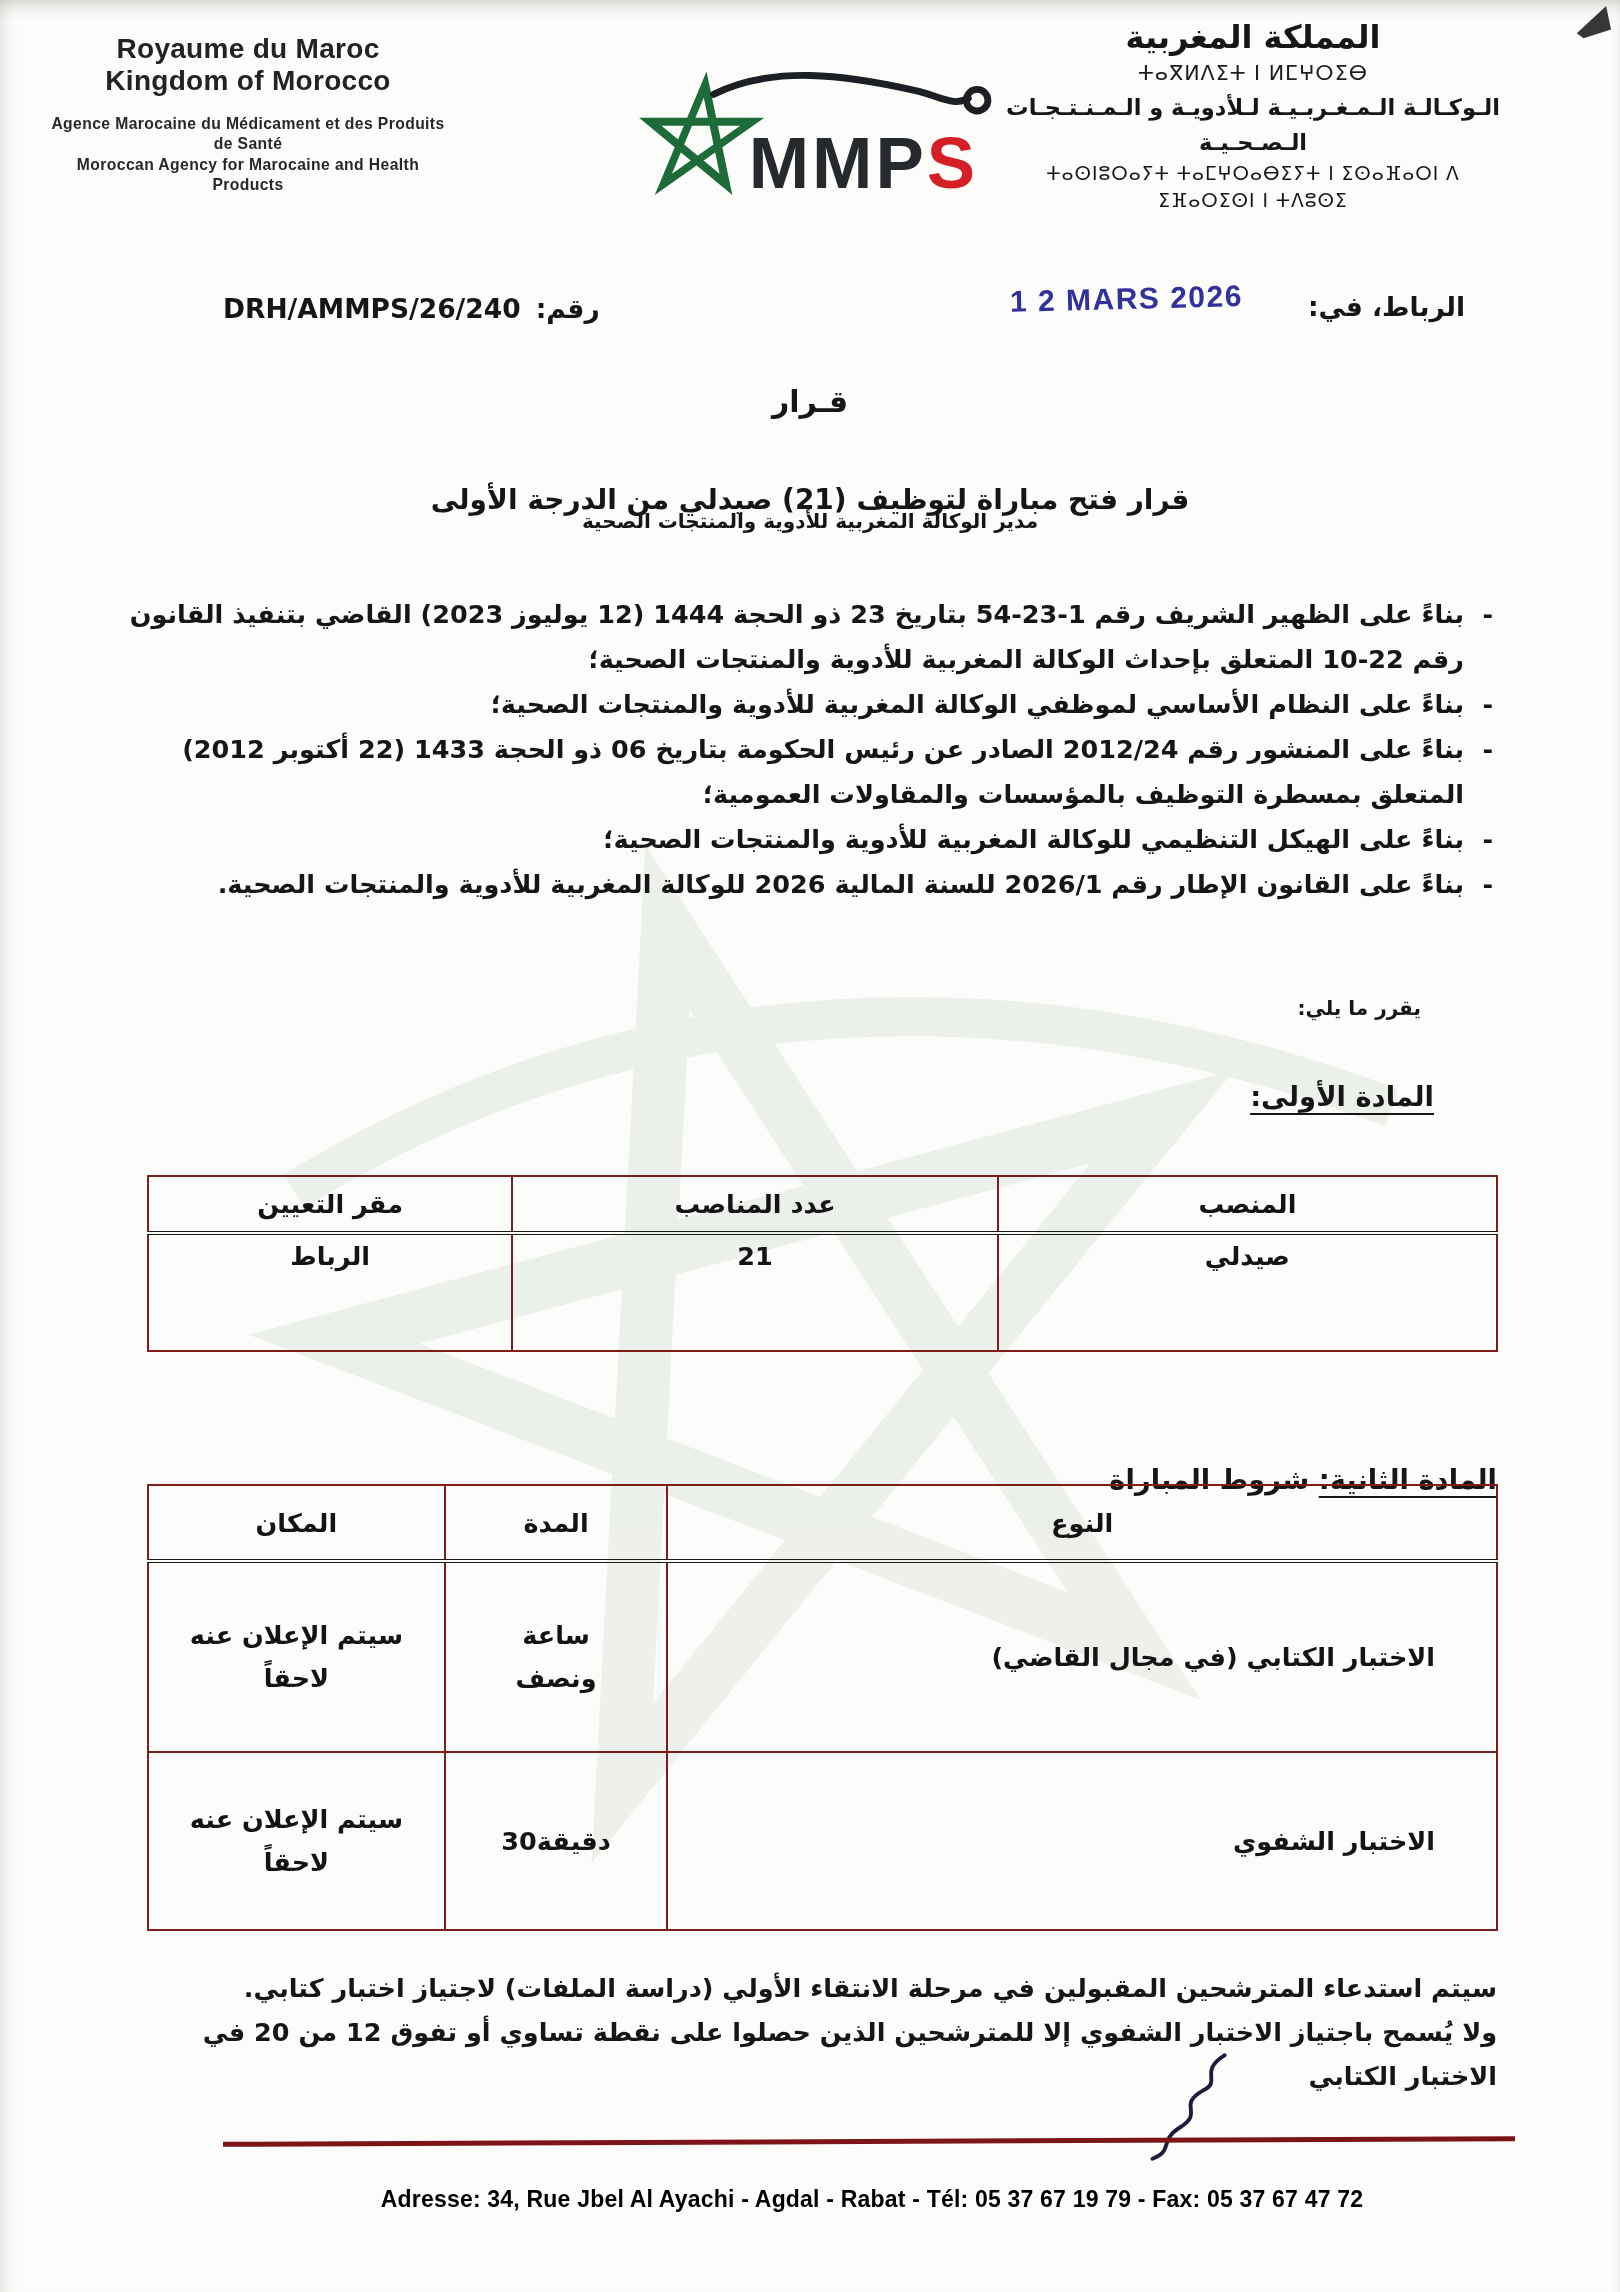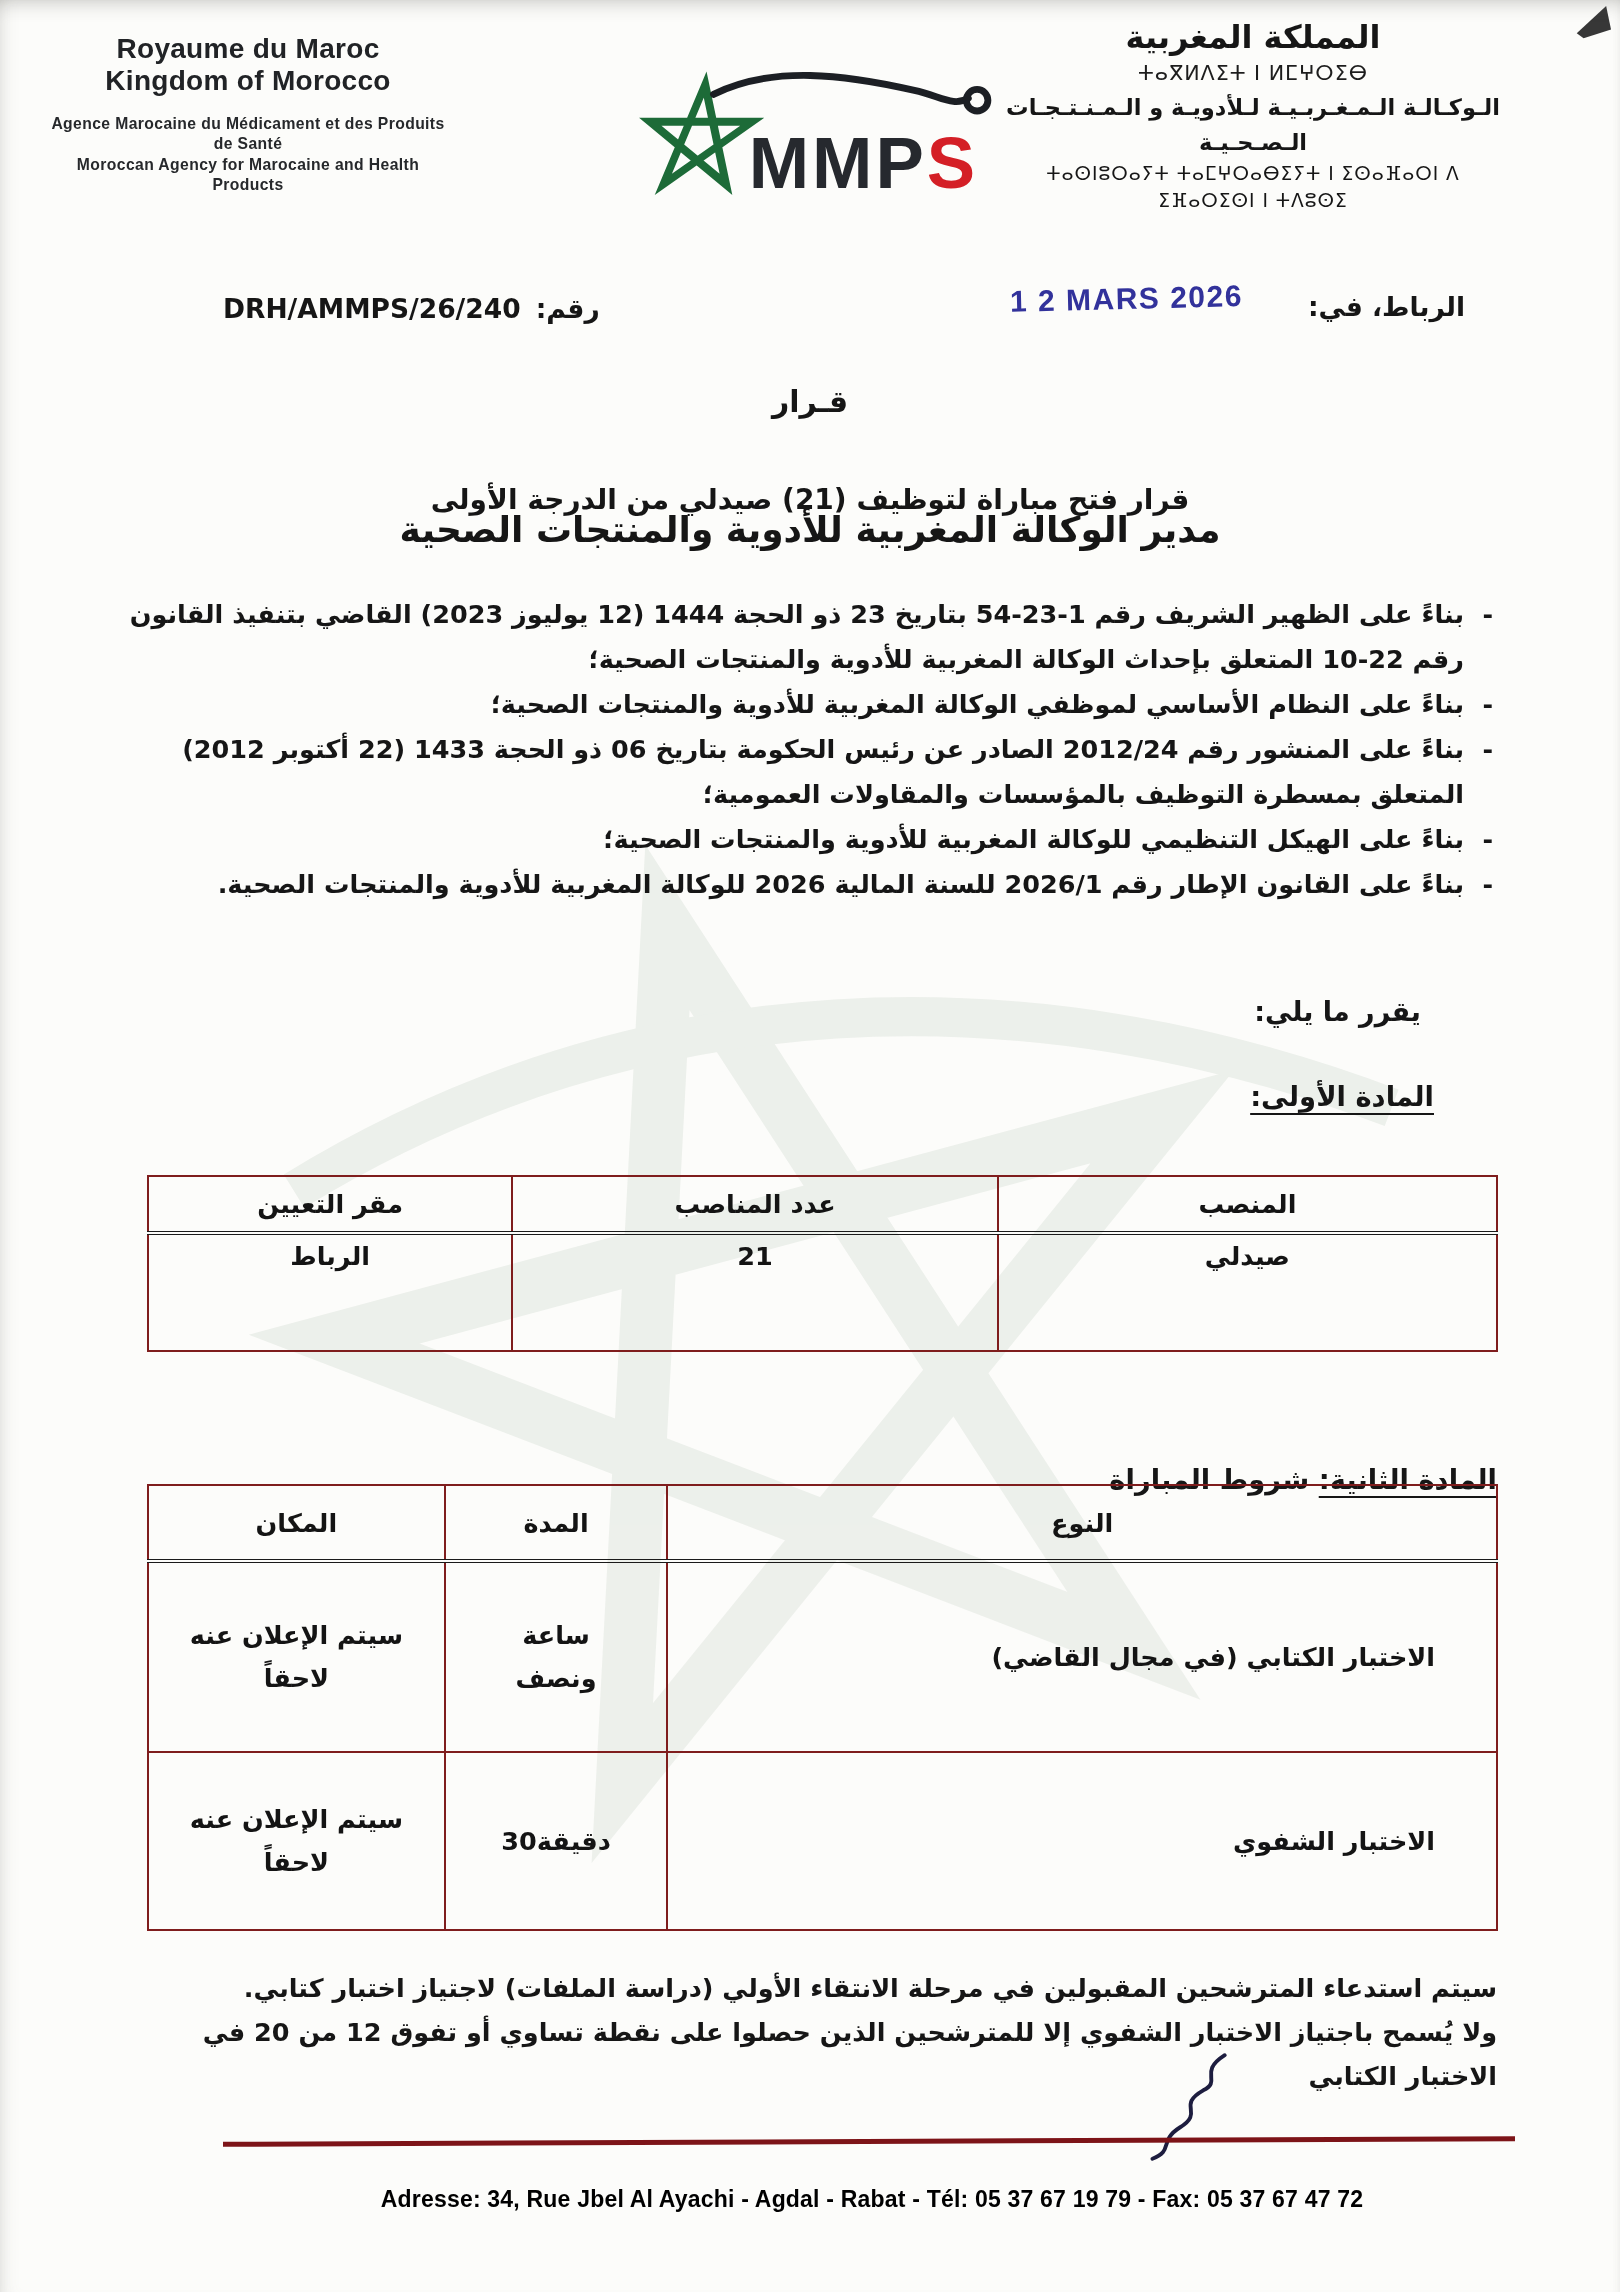--- a/index.html
+++ b/index.html
@@ -34,29 +34,29 @@
   .ref-no { position:absolute; left:223px; top:293px; direction:rtl; font-size:26.5px; font-weight:bold; }
   .ref-no .num { padding-left:5.9px; }
   .place { position:absolute; right:155px; top:291px; direction:rtl; font-size:26.5px; font-weight:bold; }
   .stamp { position:absolute; right:377px; top:282px; font-family:"Liberation Sans",sans-serif;
            font-weight:bold; font-size:30px; color:#32329b; letter-spacing:1.5px;
            transform:rotate(-1.4deg); white-space:nowrap; }
 
   
   .t-kicker { position:absolute; top:384px; left:0; width:100%; text-align:center; font-size:30px; font-weight:bold; direction:rtl; }
   .t-line1  { position:absolute; top:447px; left:0; width:100%; text-align:center; font-size:28px; font-weight:bold; direction:rtl;margin-top:36px; }
-  .t-line2  { position:absolute; top:509px; left:0; width:100%; text-align:center; font-size:36px; font-weight:bold; direction:rtl; }
+  .t-line2  { position:absolute; top:509px; left:0; width:100%; text-align:center; font-size:20px; font-weight:bold; direction:rtl; }
 
   
   .preamble { position:absolute; top:592px; right:127px; width:1367px; direction:rtl;
               list-style:none; font-size:25.5px; font-weight:bold; line-height:45px; }
   .preamble li { position:relative; padding-right:29px; text-align:right; }
   .preamble li::before { content:"-"; position:absolute; right:0; top:0; }
 
-  .decide { position:absolute; right:199px; top:996px; direction:rtl; font-size:27px; font-weight:bold; }
+  .decide { position:absolute; right:199px; top:996px; direction:rtl; font-size:20px; font-weight:bold; }
 
   .art1-h { position:absolute; right:186px; top:1081px; direction:rtl; font-size:27.4px; font-weight:bold;
             text-decoration:underline; text-underline-offset:6.9px; text-decoration-thickness:2px; }
   .art1-b { position:absolute; right:186px; top:1123px; direction:rtl; font-size:26.5px; font-weight:bold; }
 
   .art2 { position:absolute; right:123px; top:1464px; direction:rtl; font-size:27.4px; font-weight:bold; }
   .art2 .u { text-decoration:underline; text-underline-offset:6.9px; text-decoration-thickness:2px; }
 
   
   table { position:absolute; left:147px; border-collapse:collapse; width:1351px; direction:rtl;

